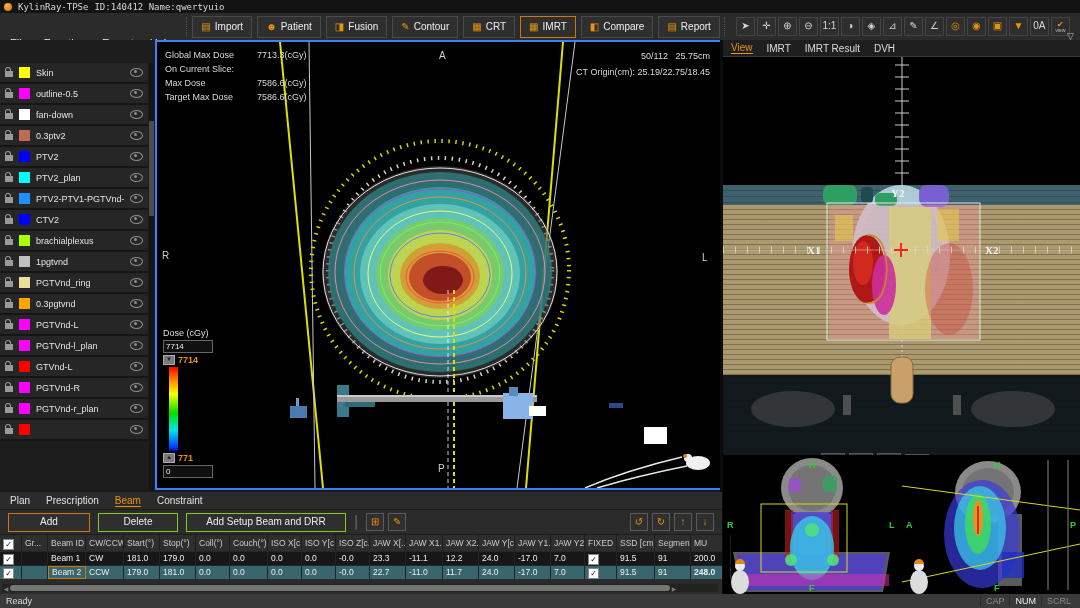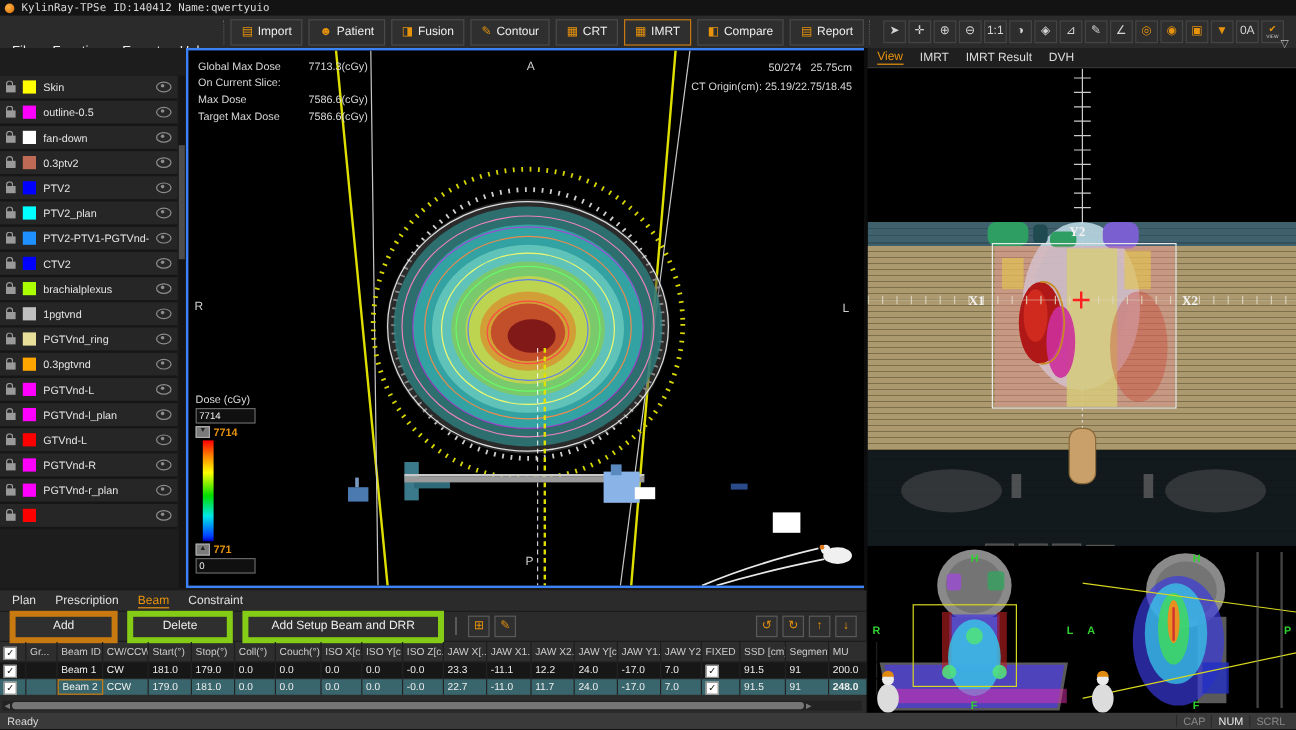--- a/index.html
+++ b/index.html
@@ -84,21 +84,21 @@
   .pfill{position:absolute;left:1px;top:1px;width:52px;height:5px;background:#909090;}
   .cor{position:absolute;left:0;top:416px;width:177px;height:138px;background:#000;}
   .sag{position:absolute;left:179px;top:416px;width:178px;height:138px;background:#000;}
   
   .bottompanel{position:absolute;left:0;top:492px;width:722px;height:102px;background:#2b2b2b;}
   #btabs{height:17px;display:flex;gap:16px;padding:0 10px;font-size:10px;align-items:center;
          border-bottom:1px solid #1c1c1c;}
   .btab{color:#e0e0e0;}
   .btab.on{color:#e8930c;border-bottom:1px solid #e8930c;}
   .btnrow{height:24px;display:flex;align-items:center;gap:8px;padding:0 8px;}
-  .pushbtn{height:17px;background:#2f2f2f;border:5px solid #84cc16;color:#eee;font-size:10px;
+  .pushbtn{height:17px;background:#2f2f2f;border:1px solid #84cc16;color:#eee;font-size:10px;
            line-height:16px;text-align:center;}
   .pushbtn.addb{width:80px;border-color:#c87a10;}
   .pushbtn.delb{width:78px;}
   .pushbtn.drrb{width:158px;text-align:center;}
   .ibtn{width:16px;height:16px;background:#2f2f2f;border:1px solid #5a5a5a;color:#e8930c;
         font-size:10px;line-height:15px;text-align:center;}
   .sep{color:#666;}
   .rightbtns{margin-left:auto;display:flex;gap:4px;}
   .thead,.trow{display:flex;}
   .thead{height:16px;background:#2e2e2e;border-top:1px solid #1c1c1c;}
@@ -376,21 +376,21 @@
       </g>
     </svg>
 
     <div class="doseinfo" id="doseinfo">
         <div><span class="dl">Global Max Dose</span><span>7713.3(cGy)</span></div>
         <div><span class="dl">On Current Slice:</span><span></span></div>
         <div><span class="dl">Max Dose</span><span>7586.6(cGy)</span></div>
         <div><span class="dl">Target Max Dose</span><span>7586.6(cGy)</span></div>
       </div>
     <div class="sliceinfo">
-      <div><span>50/274</span>&nbsp;&nbsp;&nbsp;<span>25.75cm</span></div>
+      <div><span>50/112</span>&nbsp;&nbsp;&nbsp;<span>25.75cm</span></div>
       <div>CT Origin(cm): 25.19/22.75/18.45</div>
     </div>
     <div class="ol" style="left:282px;top:8px">A</div>
     <div class="ol" style="left:5px;top:208px">R</div>
     <div class="ol" style="left:545px;top:210px">L</div>
     <div class="ol" style="left:281px;top:421px">P</div>
 
     <div class="cbar">
       <div>Dose (cGy)</div>
       <div class="cbox">7714</div>

